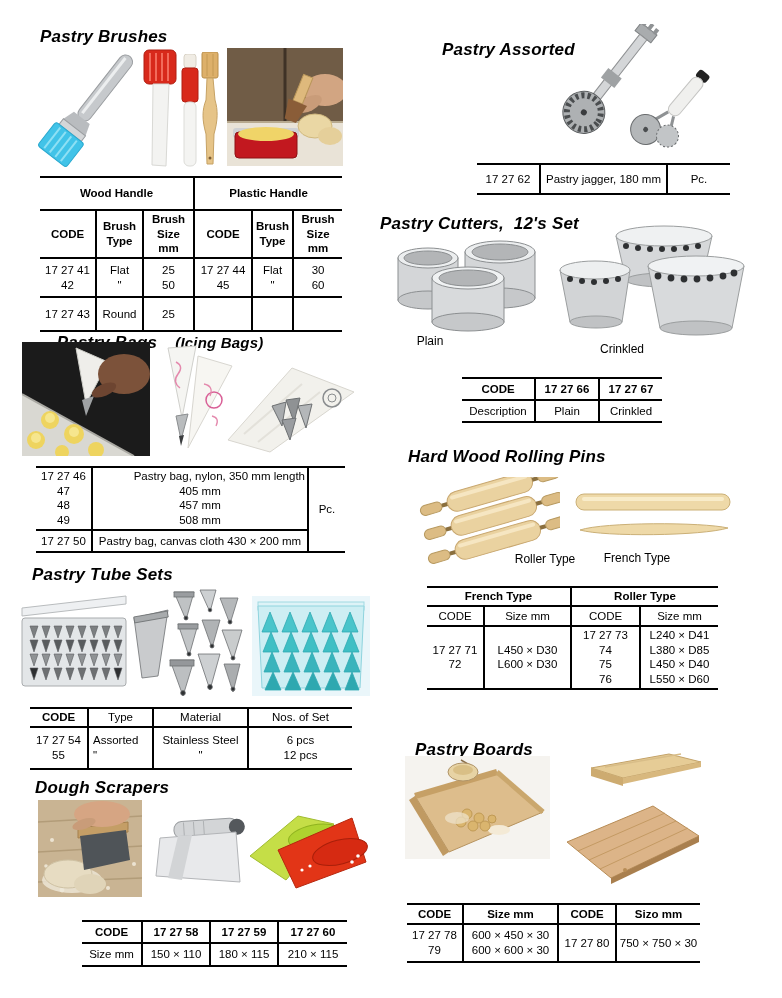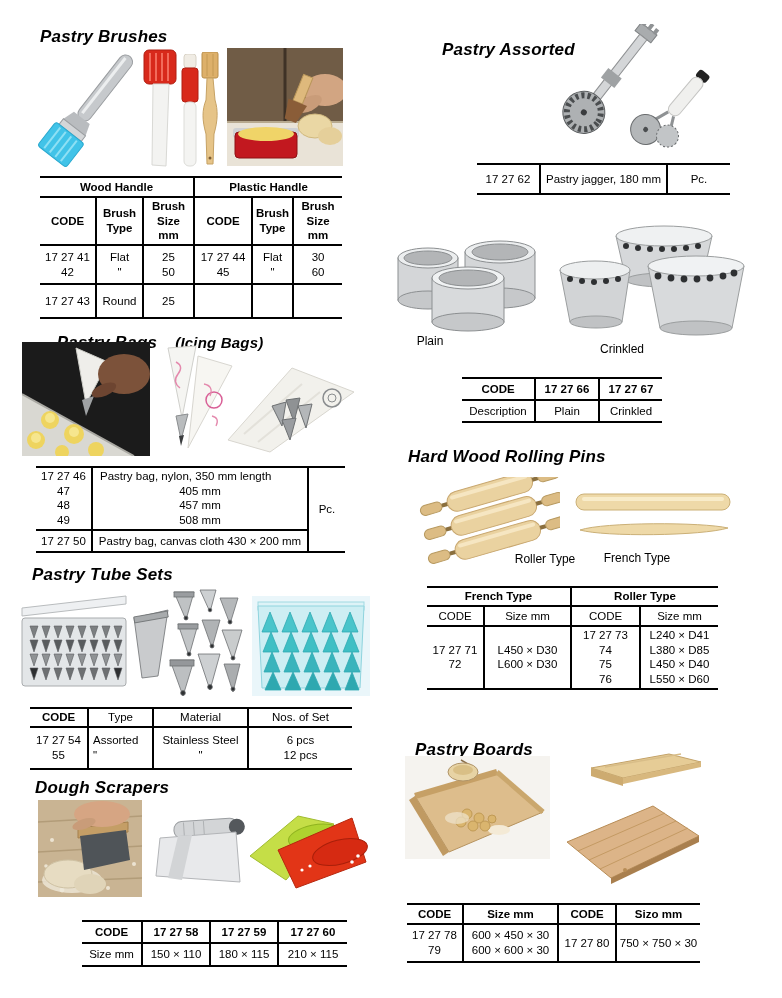--- a/index.html
+++ b/index.html
@@ -91,21 +91,21 @@
   <table class="ct" style="left:40px;top:176px;width:302px">
     <colgroup>
         <col style="width:56px">
         <col style="width:47px">
         <col style="width:51px">
         <col style="width:58px">
         <col style="width:41px">
         <col style="width:49px">
       </colgroup>
     <tbody>
-        <tr style="height:20px">
+        <tr style="height:33px">
       <th colspan="3">Wood Handle</th>
       <th colspan="3">Plastic Handle</th>
     </tr>
     <tr style="height:32px">
       <th class="small">CODE</th>
       <th class="pre small">Brush
 Type</th>
       <th class="pre small">Brush
 Size mm</th>
       <th class="small">CODE</th>
@@ -171,20 +171,21 @@
       </colgroup>
     <tbody>
         <tr style="height:30px">
       <td class="b">17 27 62</td>
       <td class="la">Pastry jagger, 180 mm</td>
       <td>Pc.</td>
     </tr>
   </tbody>
     </table>
 
+  <div class="title" style="left:380px;top:214px">Pastry Cutters,  12's Set</div>
 
   <svg class="img" style="left:380px;top:236px" width="165" height="98" viewBox="0 0 165 98">
     <g stroke="#8c8f91">
       <rect x="18" y="22" width="60" height="42" fill="#d4d6d8"></rect>
       <ellipse cx="48" cy="64" rx="30" ry="9" fill="#c6c8ca"></ellipse>
       <ellipse cx="48" cy="22" rx="30" ry="10" fill="#eceeef"></ellipse>
       <ellipse cx="48" cy="22" rx="24" ry="7" fill="#b3b5b7"></ellipse>
       <rect x="85" y="16" width="70" height="46" fill="#d4d6d8"></rect>
       <ellipse cx="120" cy="62" rx="35" ry="10" fill="#c6c8ca"></ellipse>
       <ellipse cx="120" cy="16" rx="35" ry="11" fill="#eceeef"></ellipse>
@@ -310,21 +311,21 @@
         <col style="width:216px">
         <col style="width:37px">
       </colgroup>
     <tbody>
         <tr style="height:58px">
       <td class="b pre ra top">17 27 46
 47
 48
 49</td>
       <td class="top">
-        <div class="pre" style="text-align:left;padding-left:5px">Pastry bag, nylon, 350 mm length</div>
+        <div class="pre" style="text-align:right;padding-left:5px">Pastry bag, nylon, 350 mm length</div>
         <div class="pre" style="text-align:center">405 mm
 457 mm
 508 mm</div>
       </td>
       <td rowspan="2">Pc.</td>
     </tr>
     <tr style="height:22px">
       <td class="b">17 27 50</td>
       <td class="la">Pastry bag, canvas cloth 430 × 200 mm</td>
     </tr>

